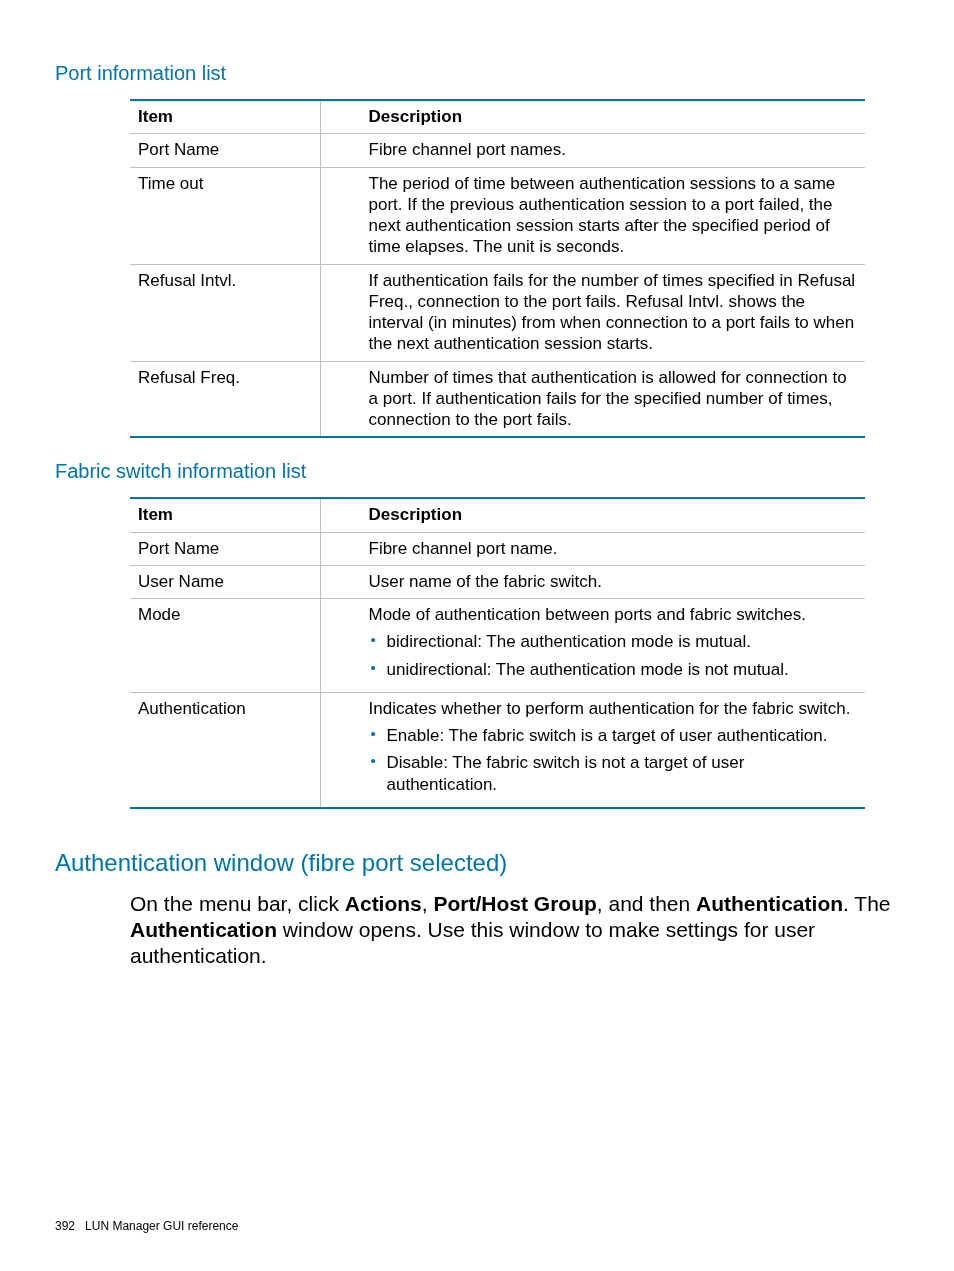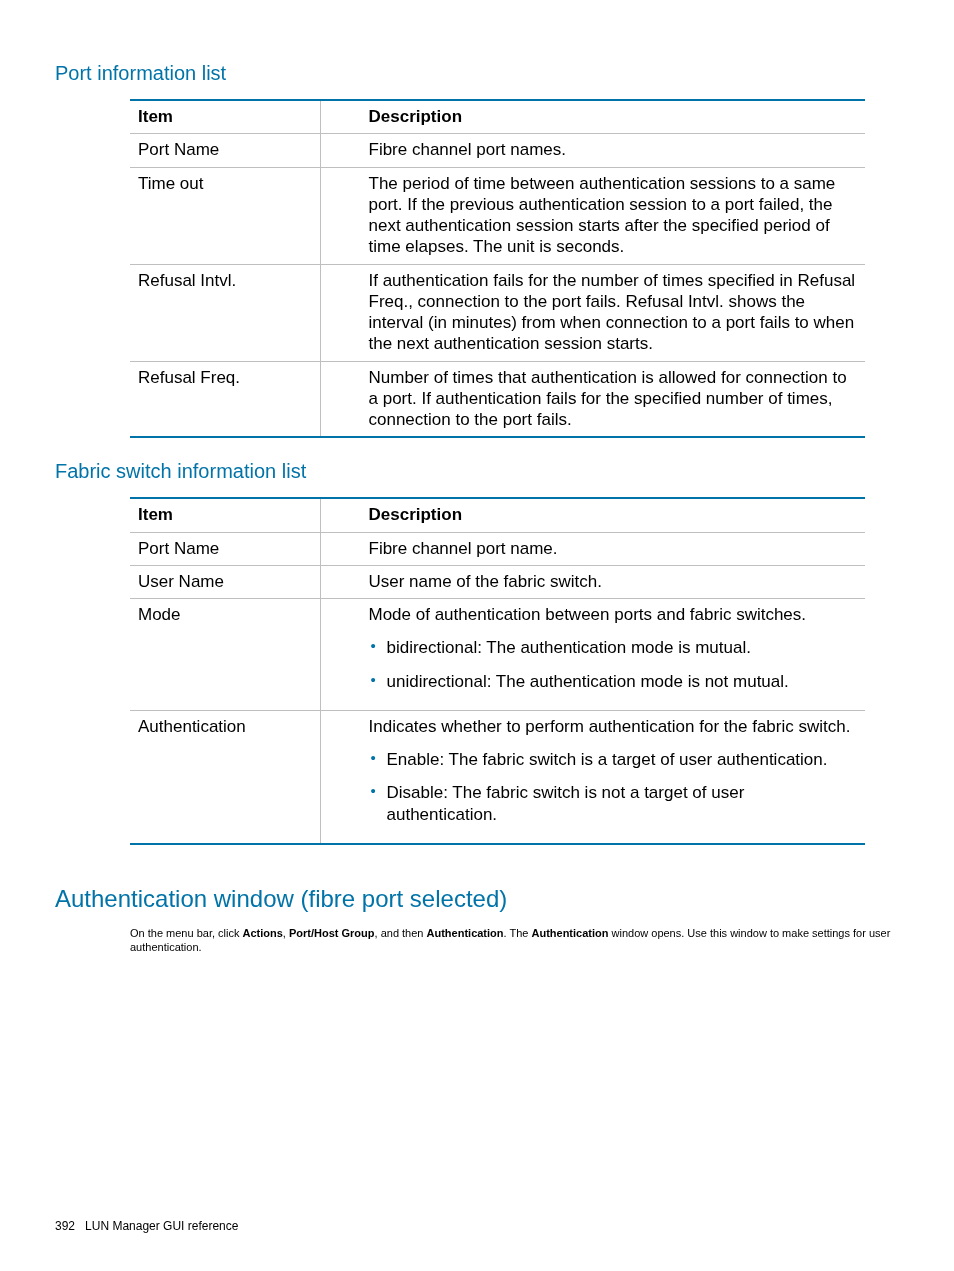--- a/index.html
+++ b/index.html
@@ -60,33 +60,33 @@
   table.info col.c1 { width: 190px; }
   table.info col.c2 { }
   ul.bullets {
     list-style: none;
     margin: 4px 0 0 0;
     padding: 0;
   }
   ul.bullets li {
     position: relative;
     padding-left: 18px;
-    margin: 12px 0;
+    margin: 6px 0;
   }
   ul.bullets li::before {
     content: "•";
     color: #0073a8;
     position: absolute;
     left: 2px;
     top: 0;
     font-size: 15px;
     line-height: 1.2;
   }
   p.body {
-    font-size: 11px;
+    font-size: 21px;
     line-height: 1.25;
     margin: 4px 0 0 75px;
   }
   p.body b { font-weight: bold; }
   .footer {
     position: absolute;
     left: 55px;
     bottom: 38px;
     font-size: 12px;
     color: #000;

